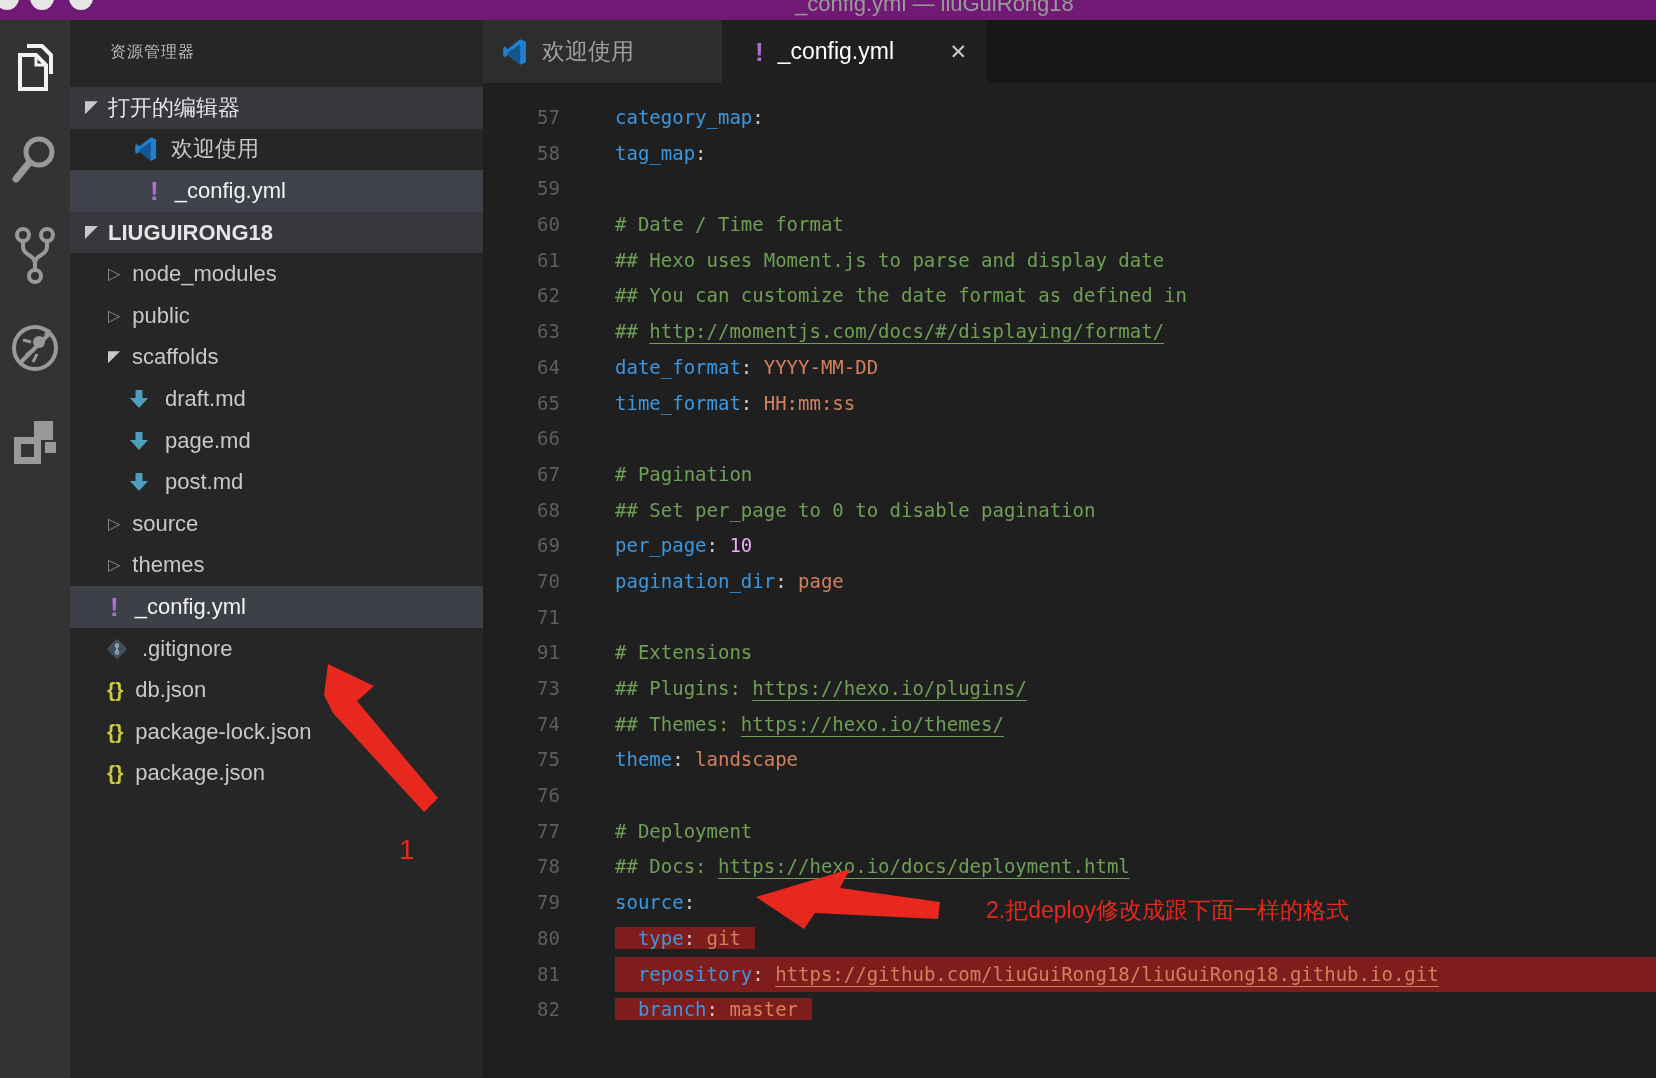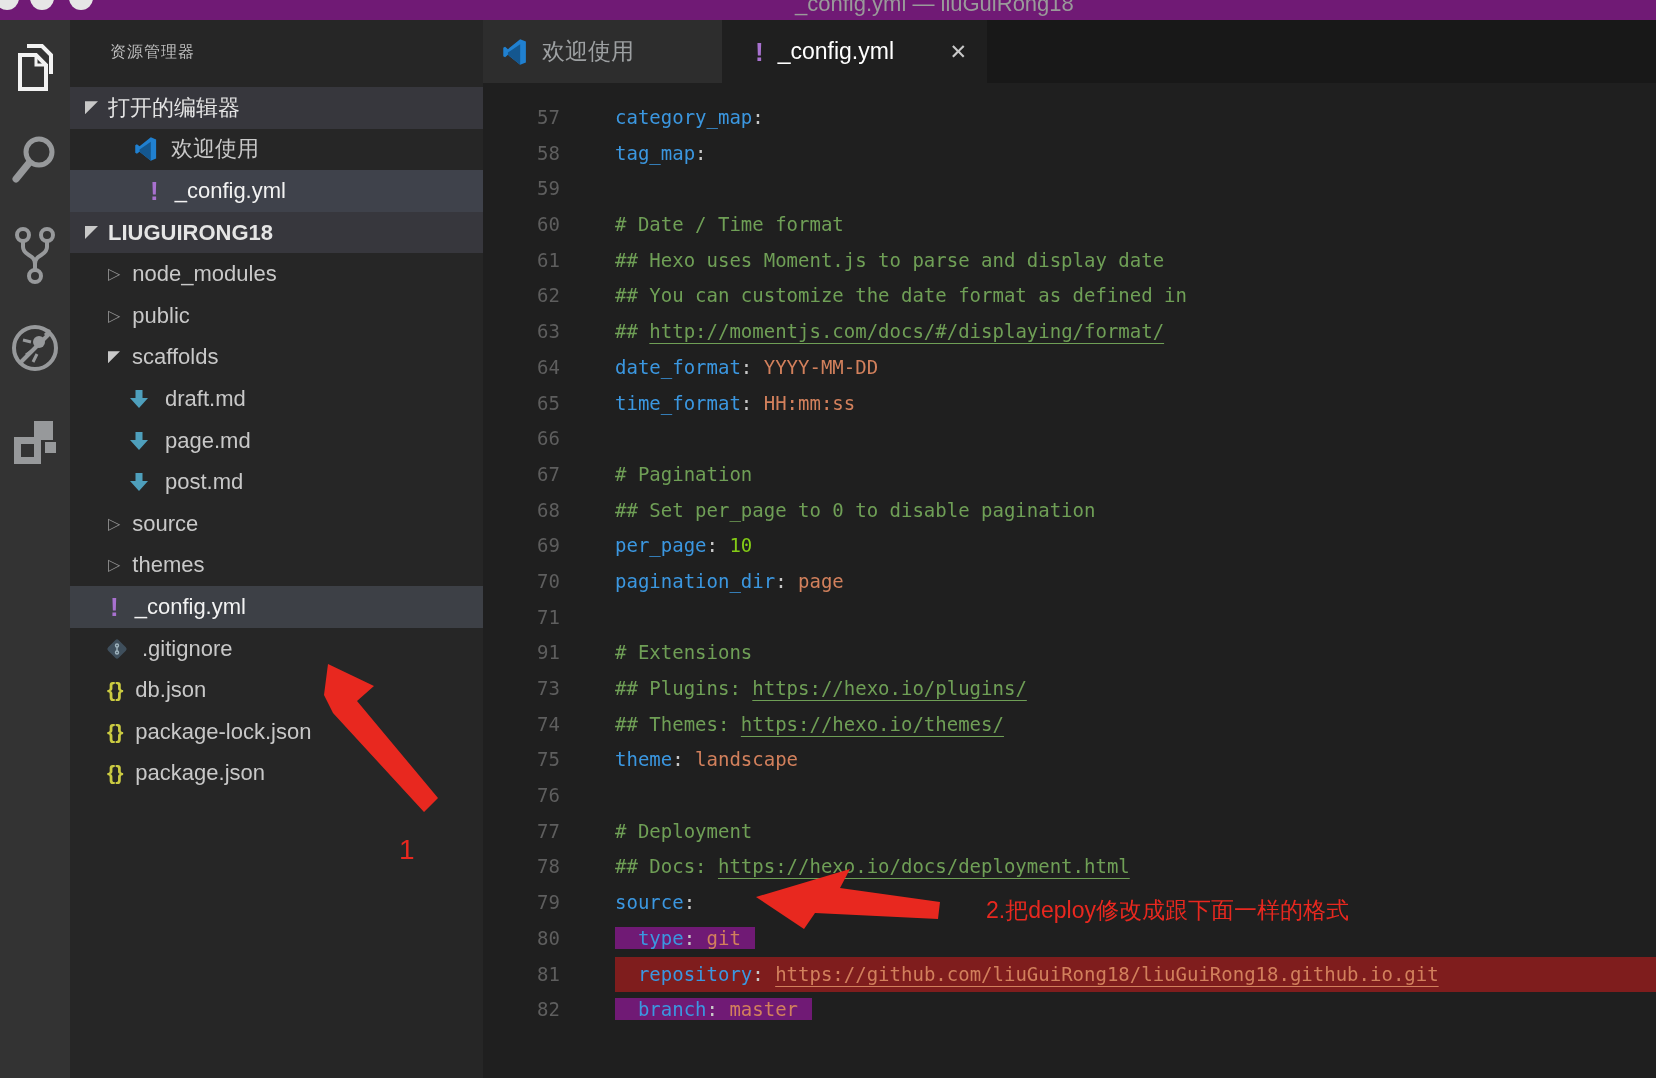--- a/index.html
+++ b/index.html
@@ -61,25 +61,25 @@
   .tab-close { margin-left:auto; color:#c9c9c9; font-size:21px; }
 
   .code { flex:1; background:#1f1f1f; padding-top:17px;
     font-family:"DejaVu Sans Mono", monospace; font-size:19px; line-height:35.7px; }
   .cl { display:flex; height:35.7px; }
   .ln { width:77px; text-align:right; color:#5e5e5e; flex:none; }
   .ct { padding-left:55px; white-space:pre; flex:1; min-width:0; color:#c8c8c8; }
   .k { color:#3b97e0; }
   .p { color:#c8c8c8; }
   .v { color:#d2805c; }
-  .n { color:#84cc16; }
+  .n { color:#f0abfc; }
   .cm { color:#6f9f56; }
   .lnk { color:#6f9f56; text-decoration:underline; text-underline-offset:5px; }
   .url { color:#d2805c; text-decoration:underline; text-underline-offset:5px; }
-  .sel { background:#701a75; padding-right:14px; }
+  .sel { background:#7f1d1d; padding-right:14px; }
   .sel-fill { background:#7f1d1d; display:inline-block; width:100%; }
 
   
   .overlay { position:absolute; top:0; left:0; width:1656px; height:1078px;
     z-index:60; pointer-events:none; }
   .ann { position:absolute; color:#e8281f; white-space:nowrap; }
   .ann1 { left:399px; top:834px; font-size:28px; }
   .ann2 { left:986px; top:895px; font-size:23px; }
 </style>
 </head>

